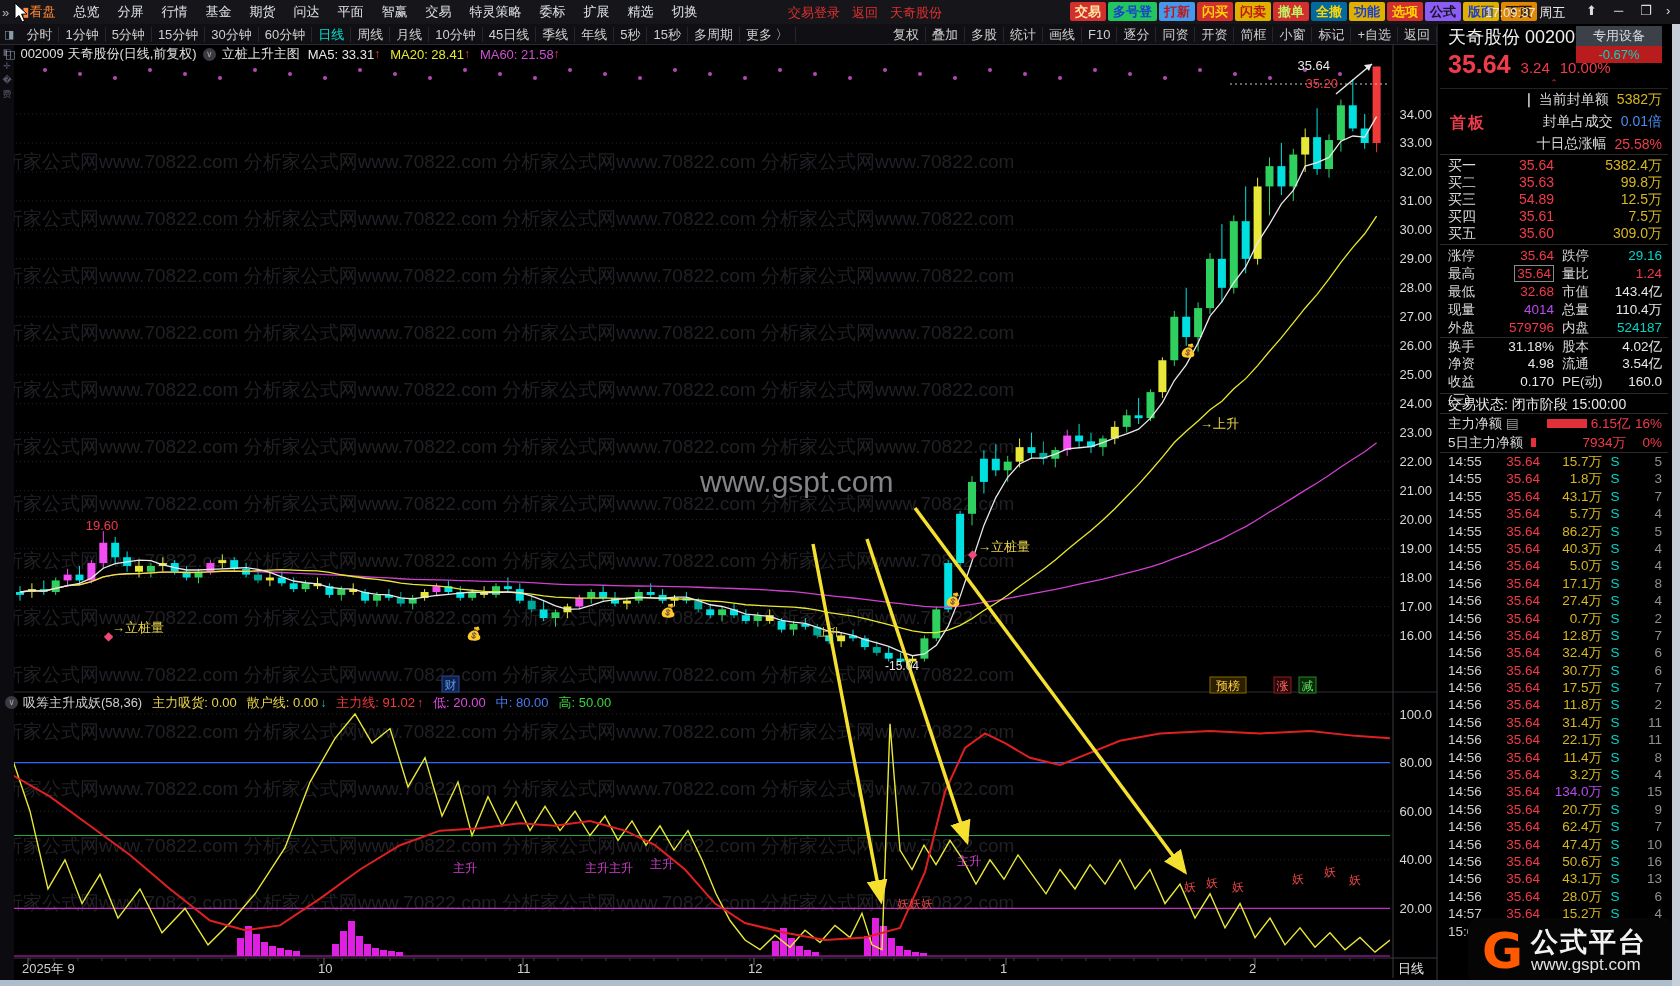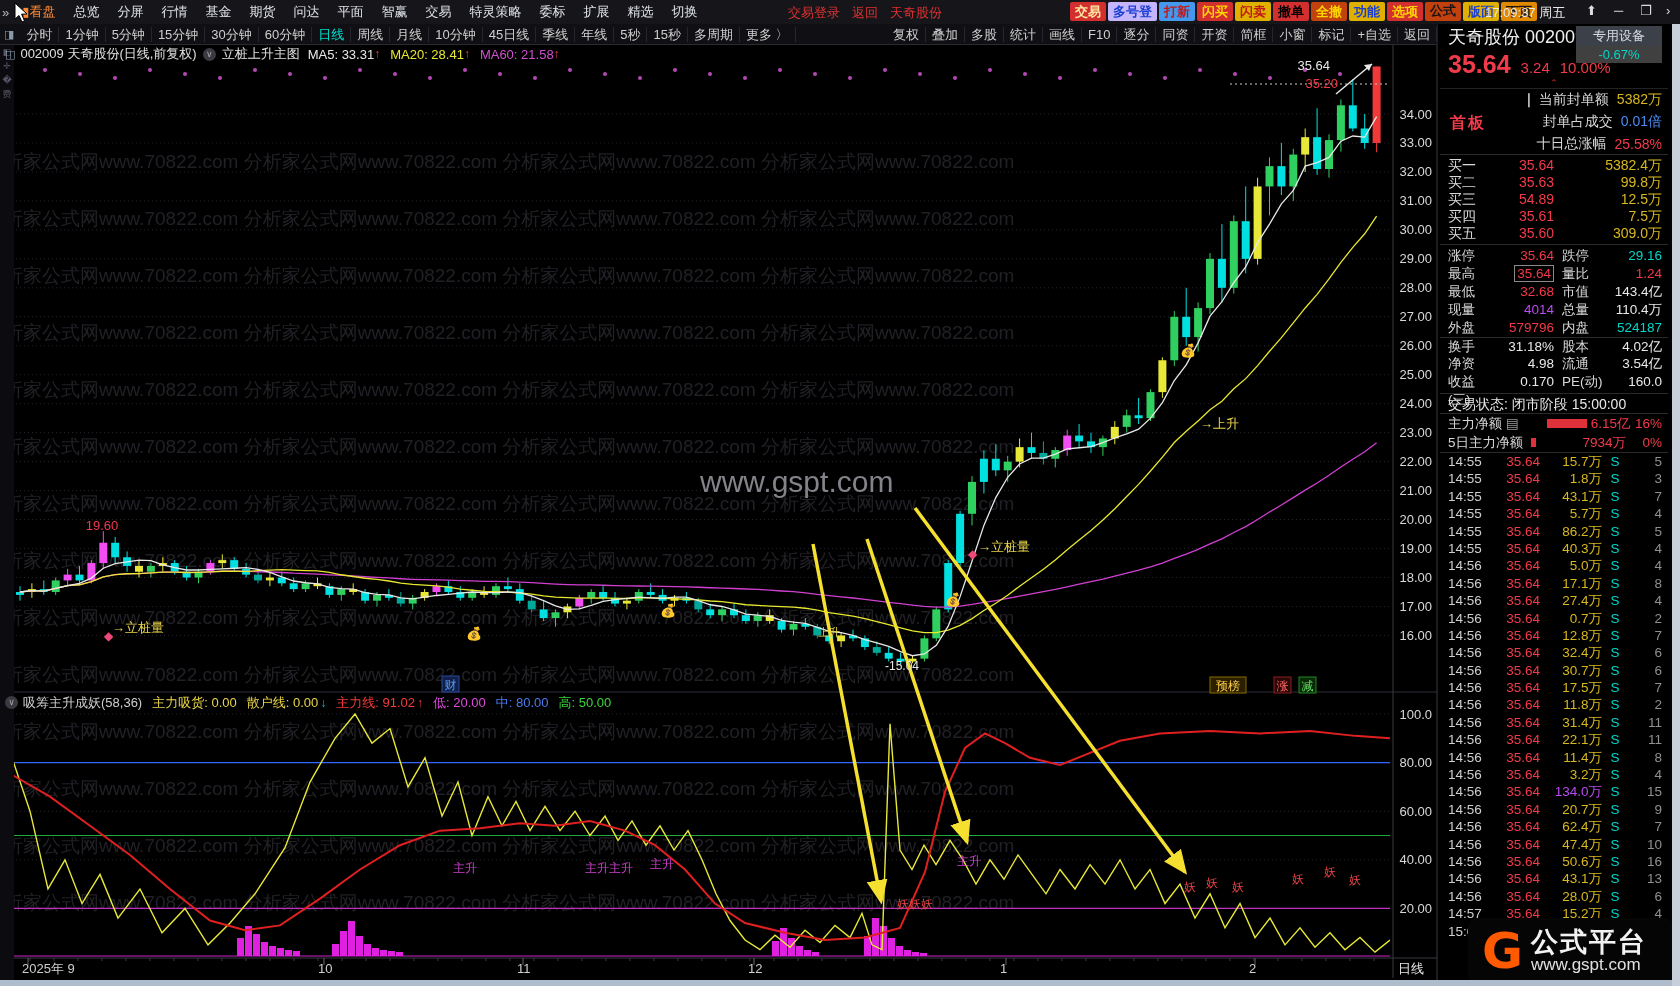--- a/index.html
+++ b/index.html
@@ -39,21 +39,21 @@
   .ih-title{color:#cfcfcf;margin-right:10px;}
   .ih-y{color:#e8d44a;margin-right:10px;} .ih-red{color:#f23b3b;margin-right:10px;}
   .ih-m{color:#e04ae0;margin-right:10px;} .ih-b{color:#4a7af0;margin-right:10px;} .ih-g{color:#3ad43a;}
   
   .panel{position:absolute;left:1440px;top:24px;width:228px;height:956px;background:#000;font-size:14px;z-index:20;}
   .p-row{display:flex;align-items:center;padding:0 6px 0 8px;}
   .p-name{font-size:18px;color:#f0f0f0;height:26px;line-height:26px;white-space:nowrap;}
   .p-name .r{color:#f23b4a;font-size:12px;font-weight:bold;vertical-align:super;}
   .industry{position:absolute;right:6px;top:2px;width:86px;text-align:center;z-index:2;}
   .industry .nm{background:#3c4149;color:#d5dce4;font-size:13px;padding:1px 4px;}
-  .industry .chg{background:#404040;color:#00d5c8;font-size:13px;padding:1px 4px;}
+  .industry .chg{background:#b91c1c;color:#00d5c8;font-size:13px;padding:1px 4px;}
   .p-price{height:30px;display:flex;align-items:baseline;padding:0 6px 0 8px;}
   .p-price .big{font-size:25px;font-weight:bold;color:#f23b4a;margin-right:10px;}
   .p-price .sm{font-size:15px;color:#f23b4a;margin-right:10px;}
   .p-chev{height:9px;text-align:center;color:#e03030;font-size:9px;line-height:7px;border-bottom:1px solid #222;}
   .sealwrap{position:relative;height:66px;border-bottom:1px solid #2a2a2a;}
   .board{position:absolute;left:10px;top:24px;color:#f23b4a;font-size:16px;font-weight:bold;letter-spacing:2px;}
   .seal-row{display:flex;justify-content:flex-end;align-items:center;height:22px;padding-right:6px;}
   .seal-row .lb{color:#d8d8d8;margin-right:8px;}
   .bids{padding:2px 0;border-bottom:1px solid #2a2a2a;}
   .bid-row{display:flex;height:17px;line-height:17px;padding:0 6px 0 8px;}
@@ -621,29 +621,29 @@
         <span class="menu-item">精选</span>
         <span class="menu-item">切换</span>
       </span>
     <span id="menu-floats">
         <span class="float-red" style="left: 788px;">交易登录</span>
         <span class="float-red" style="left: 852px;">返回</span>
         <span class="float-red" style="left: 890px;">天奇股份</span>
       </span>
     <span class="tb-buttons" id="tb-buttons">
         <span class="tb-btn" style="background: rgb(211, 47, 47); color: rgb(255, 233, 160);">交易</span>
-        <span class="tb-btn" style="background: #c4b5fd; color: rgb(26, 63, 208);">多号登</span>
+        <span class="tb-btn" style="background: #22c55e; color: rgb(26, 63, 208);">多号登</span>
         <span class="tb-btn" style="background: rgb(68, 153, 238); color: rgb(192, 24, 24);">打新</span>
         <span class="tb-btn" style="background: rgb(211, 47, 47); color: rgb(255, 215, 0);">闪买</span>
         <span class="tb-btn" style="background: rgb(224, 176, 0); color: rgb(192, 24, 24);">闪卖</span>
-        <span class="tb-btn" style="background: rgb(211, 47, 47); color: #000000; font-family: Liberation Serif, serif;">撤单</span>
-        <span class="tb-btn" style="background: #c2410c; color: rgb(255, 215, 0);">全撤</span>
+        <span class="tb-btn" style="background: rgb(211, 47, 47); color: #bef264; font-family: Liberation Serif, serif;">撤单</span>
+        <span class="tb-btn" style="background: #0369a1; color: rgb(255, 215, 0);">全撤</span>
         <span class="tb-btn" style="background: rgb(224, 176, 0); color: rgb(26, 63, 208);">功能</span>
         <span class="tb-btn" style="background: rgb(211, 47, 47); color: rgb(255, 215, 0);">选项</span>
-        <span class="tb-btn" style="background: #c2410c; color: rgb(21, 21, 26); font-family: Liberation Mono, monospace;">公式</span>
+        <span class="tb-btn" style="background: #8b5cf6; color: rgb(21, 21, 26);">公式</span>
         <span class="tb-btn" style="background: rgb(224, 176, 0); color: rgb(26, 63, 208);">版面</span>
         <span class="tb-btn" style="background: rgb(224, 136, 0); color: rgb(21, 21, 26);">下页</span>
       </span>
     <span class="tb-time">17:09:37 周五</span>
     <span class="win-ctl" style="left:1586px;">⬆</span>
     <span class="win-ctl" style="left:1614px;">─</span>
     <span class="win-ctl" style="left:1640px;">❐</span>
     <span class="win-ctl" style="left:1666px;">›</span>
   </div>
 

